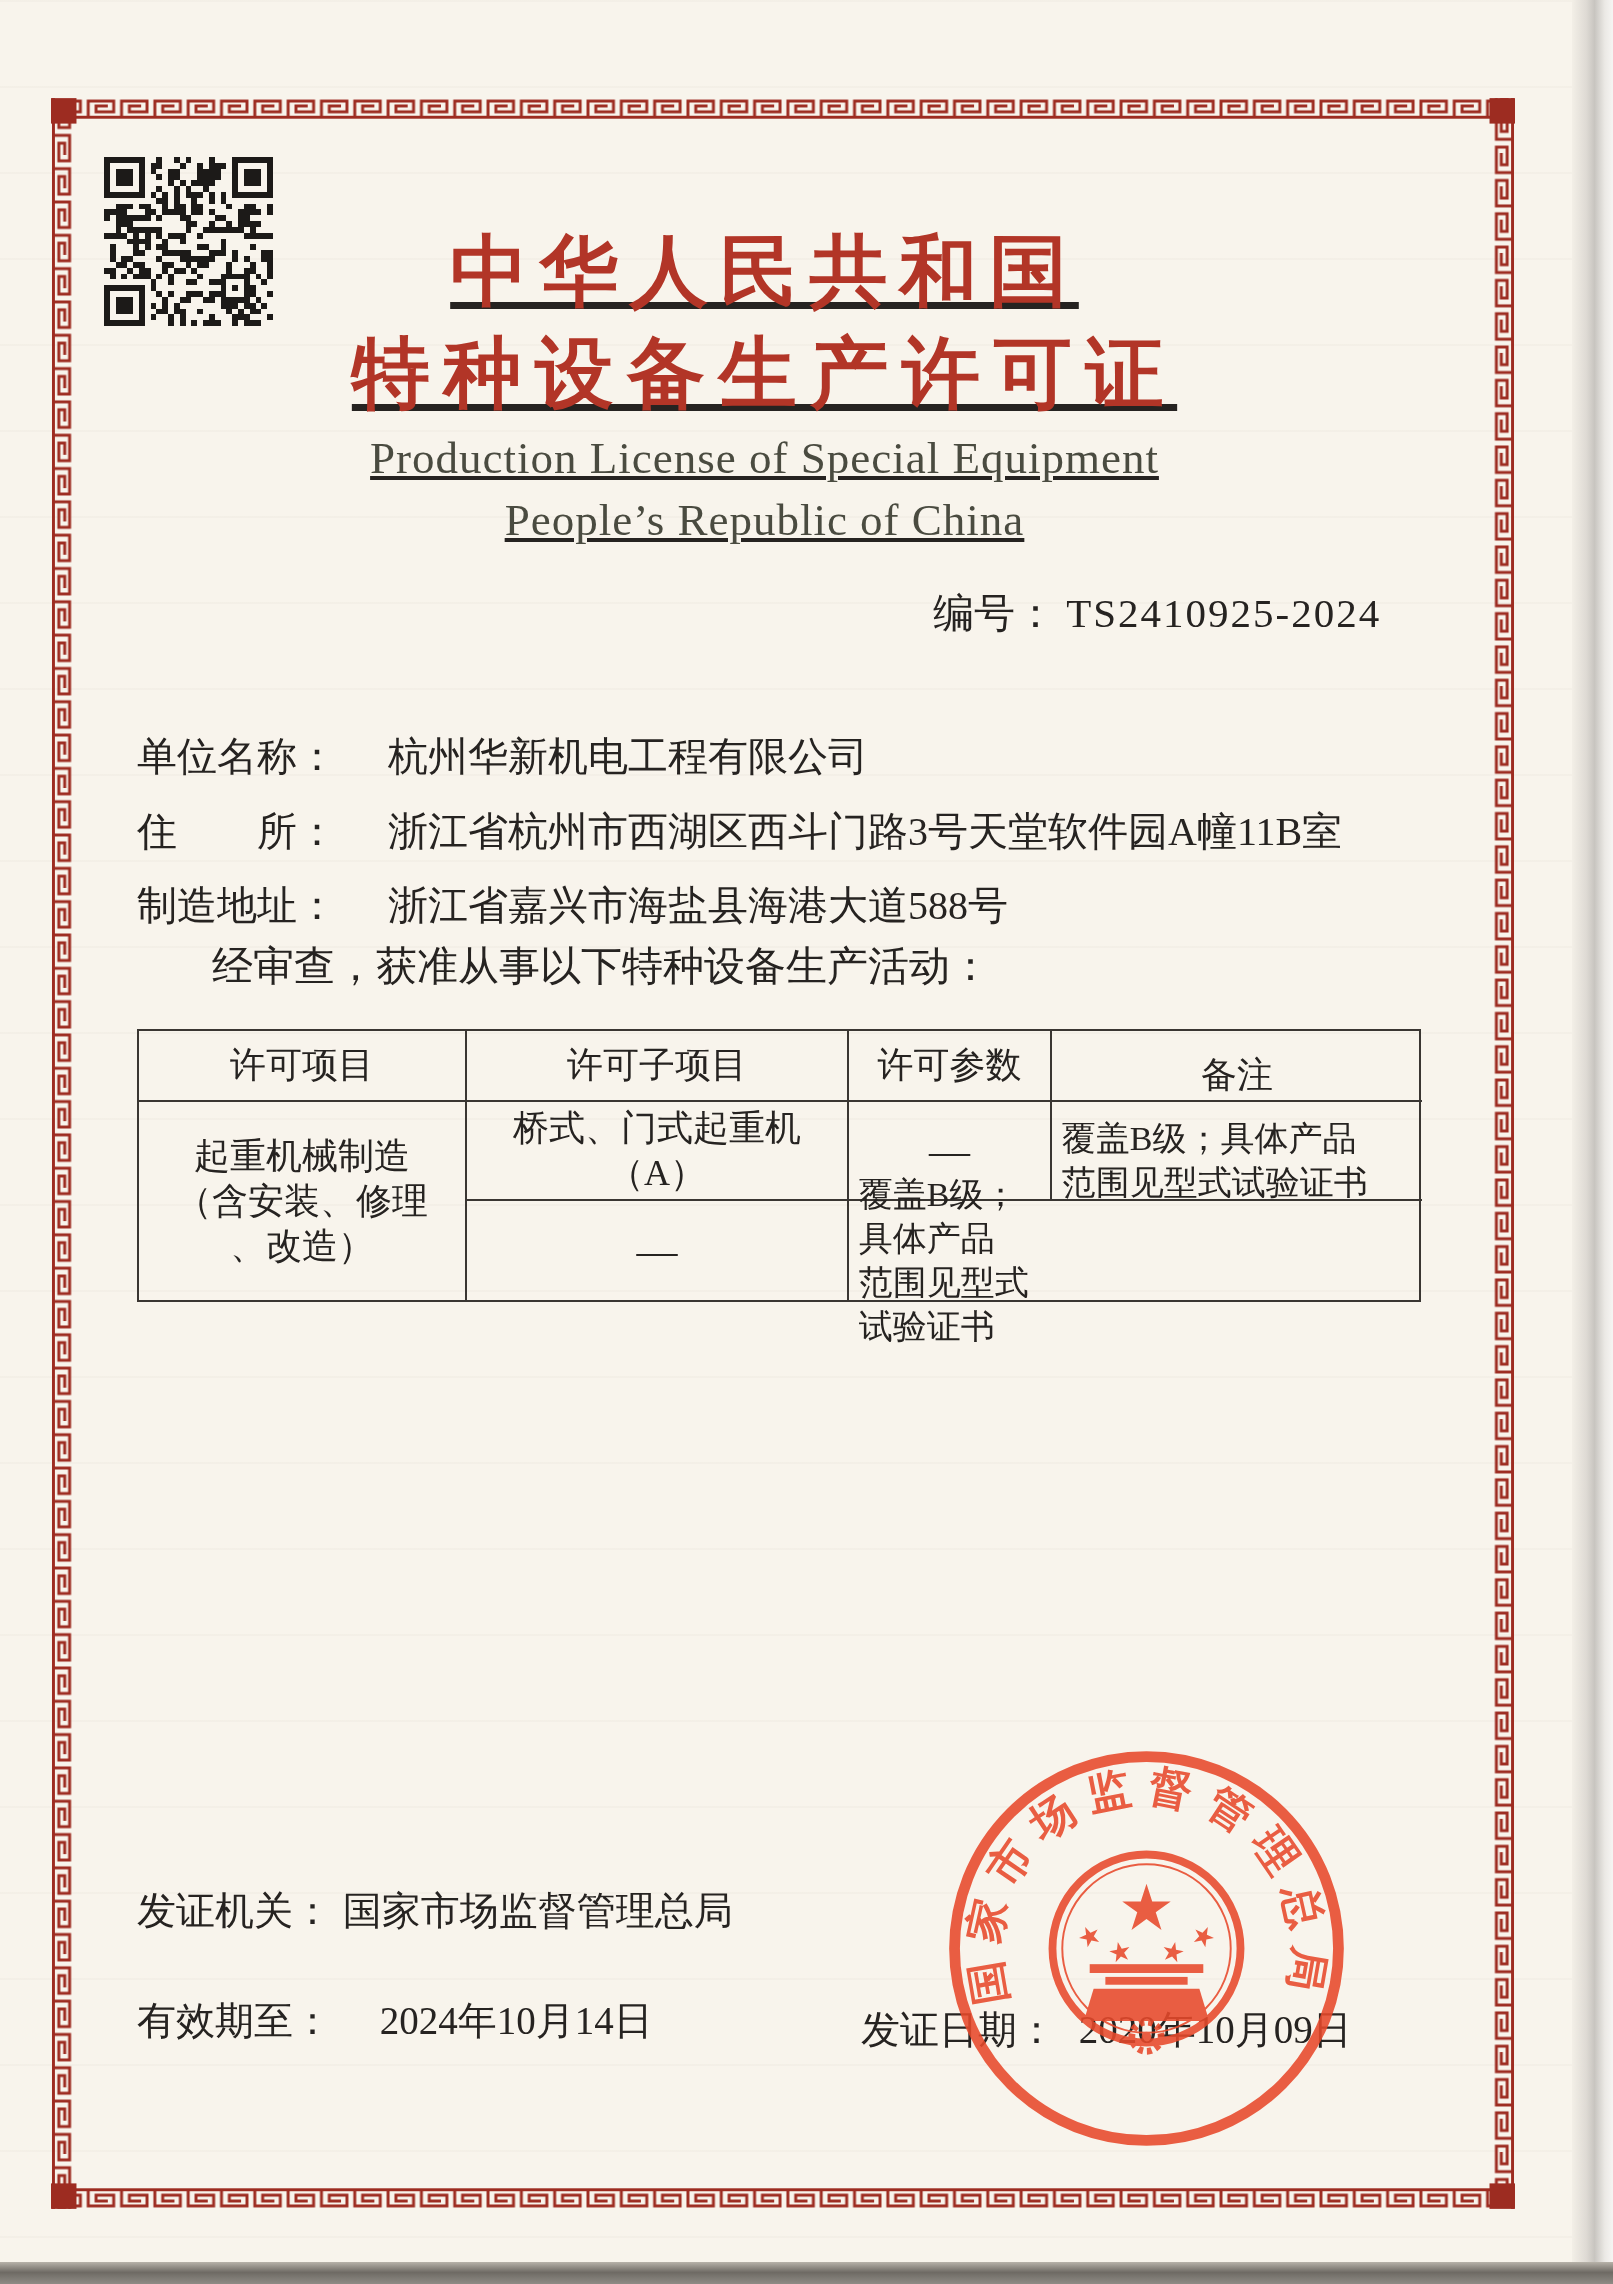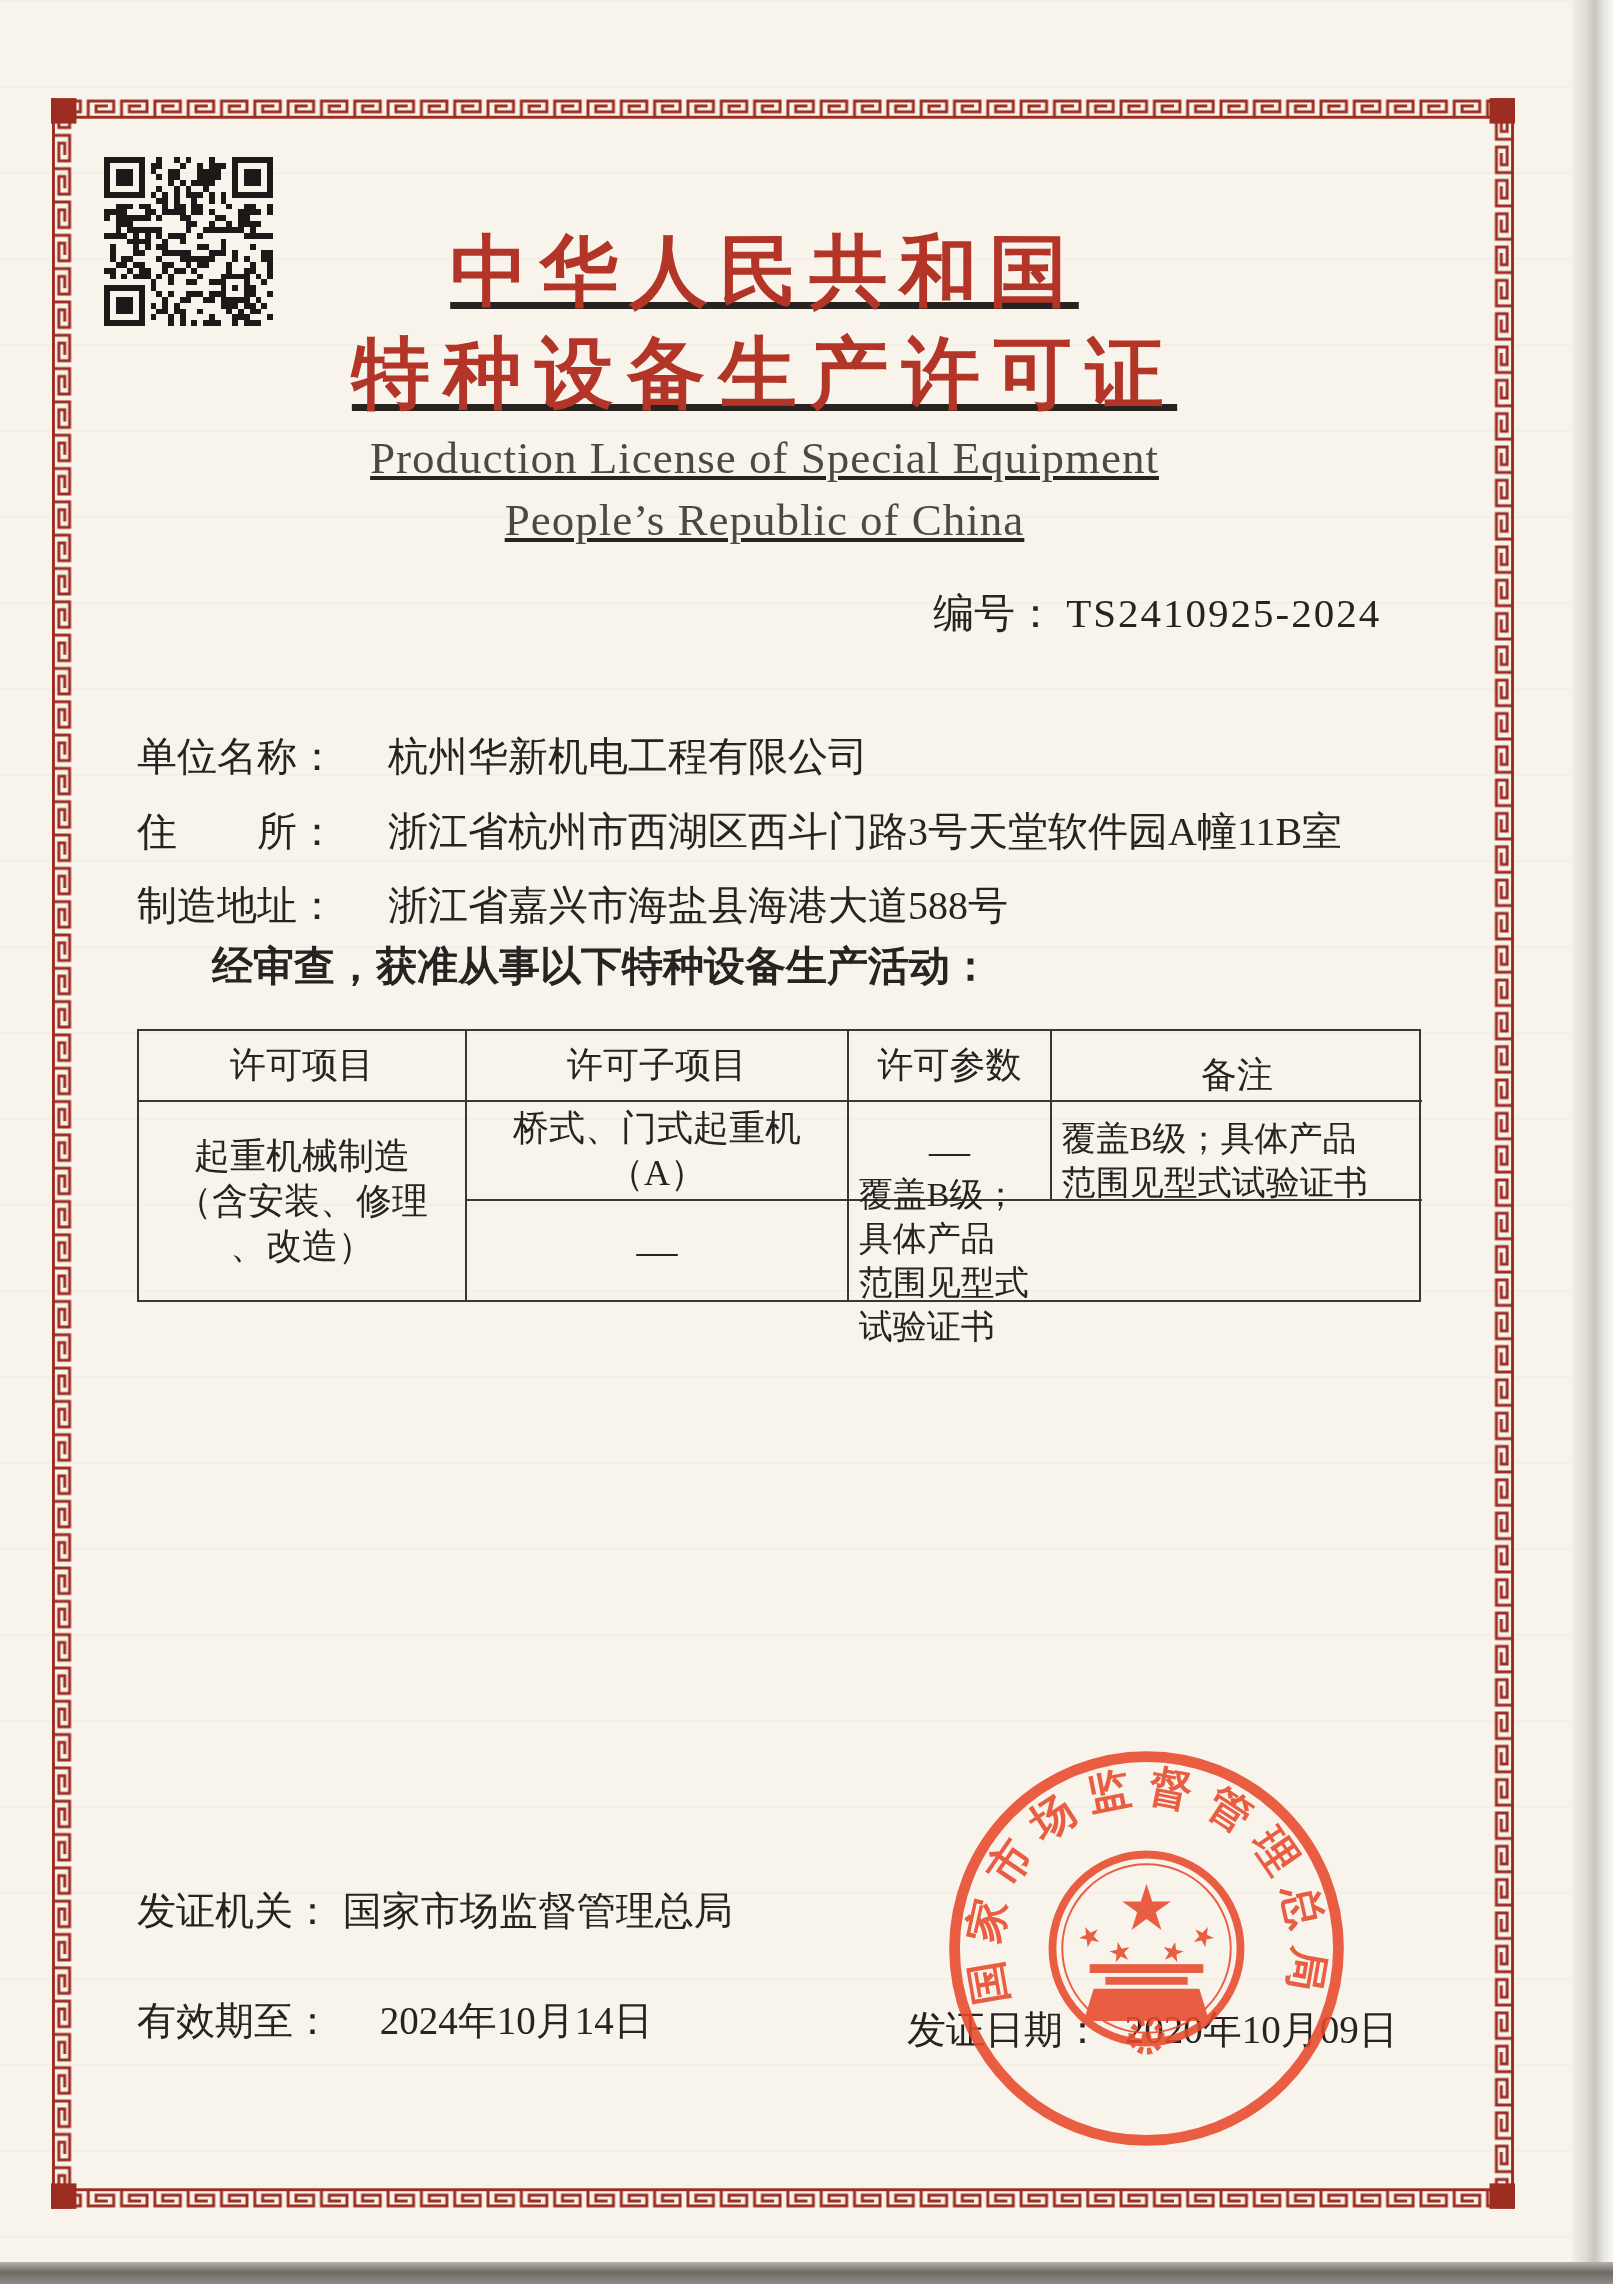--- a/index.html
+++ b/index.html
@@ -34,42 +34,42 @@
   .title-cn{
     font-family:"Liberation Sans","DejaVu Sans",sans-serif;font-weight:700;
     color:var(--title-red);font-size:78px;line-height:102px;letter-spacing:11.8px;margin:0;
   }
   .title-cn.l2{letter-spacing:13.7px;}
   .title-en{color:var(--en-gray);font-size:45px;line-height:56px;margin:5.9px 0 0 0;font-weight:400;letter-spacing:1px;}
   .serial{position:absolute;left:933px;top:586px;font-size:41px;white-space:nowrap;}
   .serial .val{letter-spacing:2px;}
   .field{position:absolute;left:137px;font-size:40px;white-space:nowrap;}
   .field .lbl{display:inline-block;width:241px;}
-  .intro{position:absolute;left:212px;top:939px;font-size:41px;font-weight:bold;}
+  .intro{position:absolute;left:212px;top:939px;font-size:41px;}
   .license-table{
     position:absolute;left:137px;top:1029px;width:1284px;
     display:grid;grid-template-columns:328px 382px 203px 370px;grid-template-rows:71px 99px 99px;
     border:2px solid var(--table-line);box-sizing:border-box;background:transparent;
   }
   .cell{
     border-right:2px solid var(--table-line);border-bottom:2px solid var(--table-line);
     display:flex;flex-direction:column;justify-content:center;align-items:center;
     text-align:center;font-size:36px;line-height:45px;box-sizing:border-box;
   }
   .cell.last-col{border-right:none;margin-top:20px;}
   .cell.last-row{border-bottom:none;}
   .cell.project{grid-row:2/4;border-bottom:none;}
   .cell.note{align-items:flex-start;text-align:left;padding:0 9.8px;font-size:34px;line-height:44px;}
   .cell.param{font-size:41px;}
   .footer-line{position:absolute;font-size:39px;white-space:nowrap;}
   .issuer{left:137px;top:1884px;}
   .issuer .lbl{display:inline-block;width:196px;}
   .valid{left:137px;top:1994px;}
   .valid .lbl{display:inline-block;width:233px;}
-  .issue-date{left:861px;top:2003px;margin-left:46px;}
+  .issue-date{left:861px;top:2003px;}
   .issue-date .lbl{display:inline-block;width:208px;}
   .seal{position:absolute;left:933px;top:1735px;width:427px;height:427px;opacity:.88;pointer-events:none;}
 </style>
 </head>
 <body>
 
 <div id="page">
 
   <svg class="border-frame" width="1464" height="2111" viewBox="0 0 1494 2154">
     <defs>

